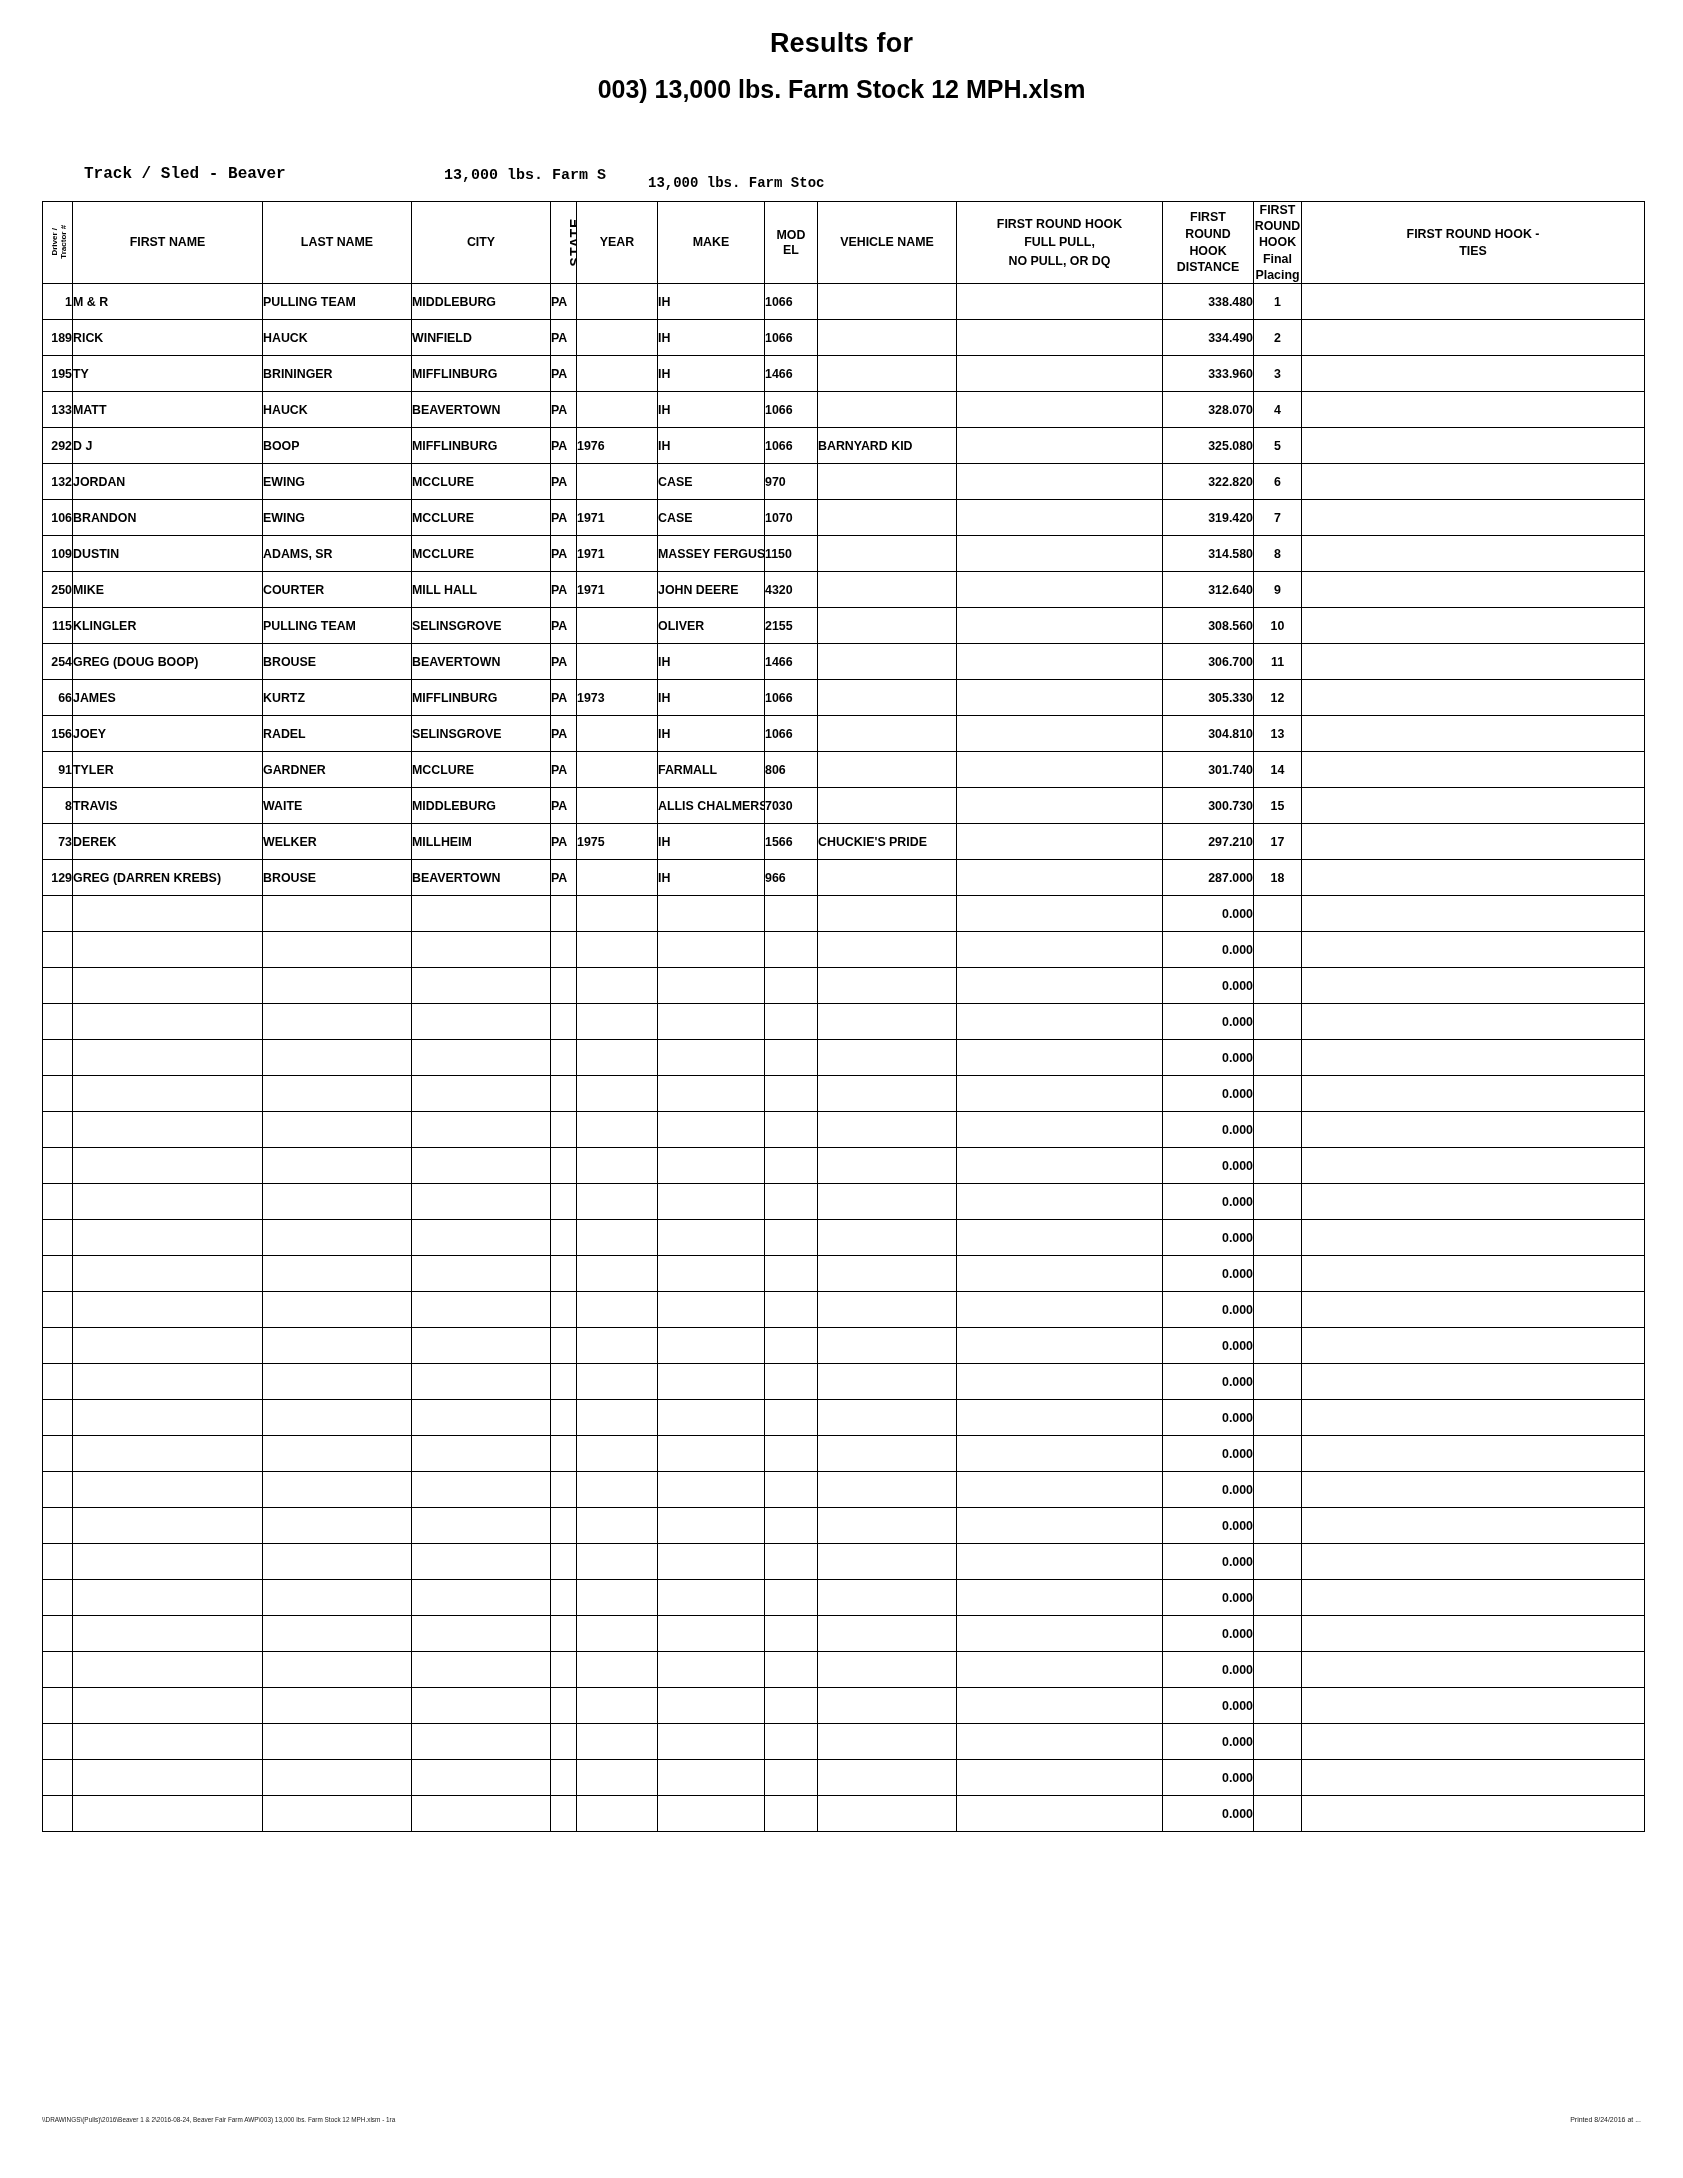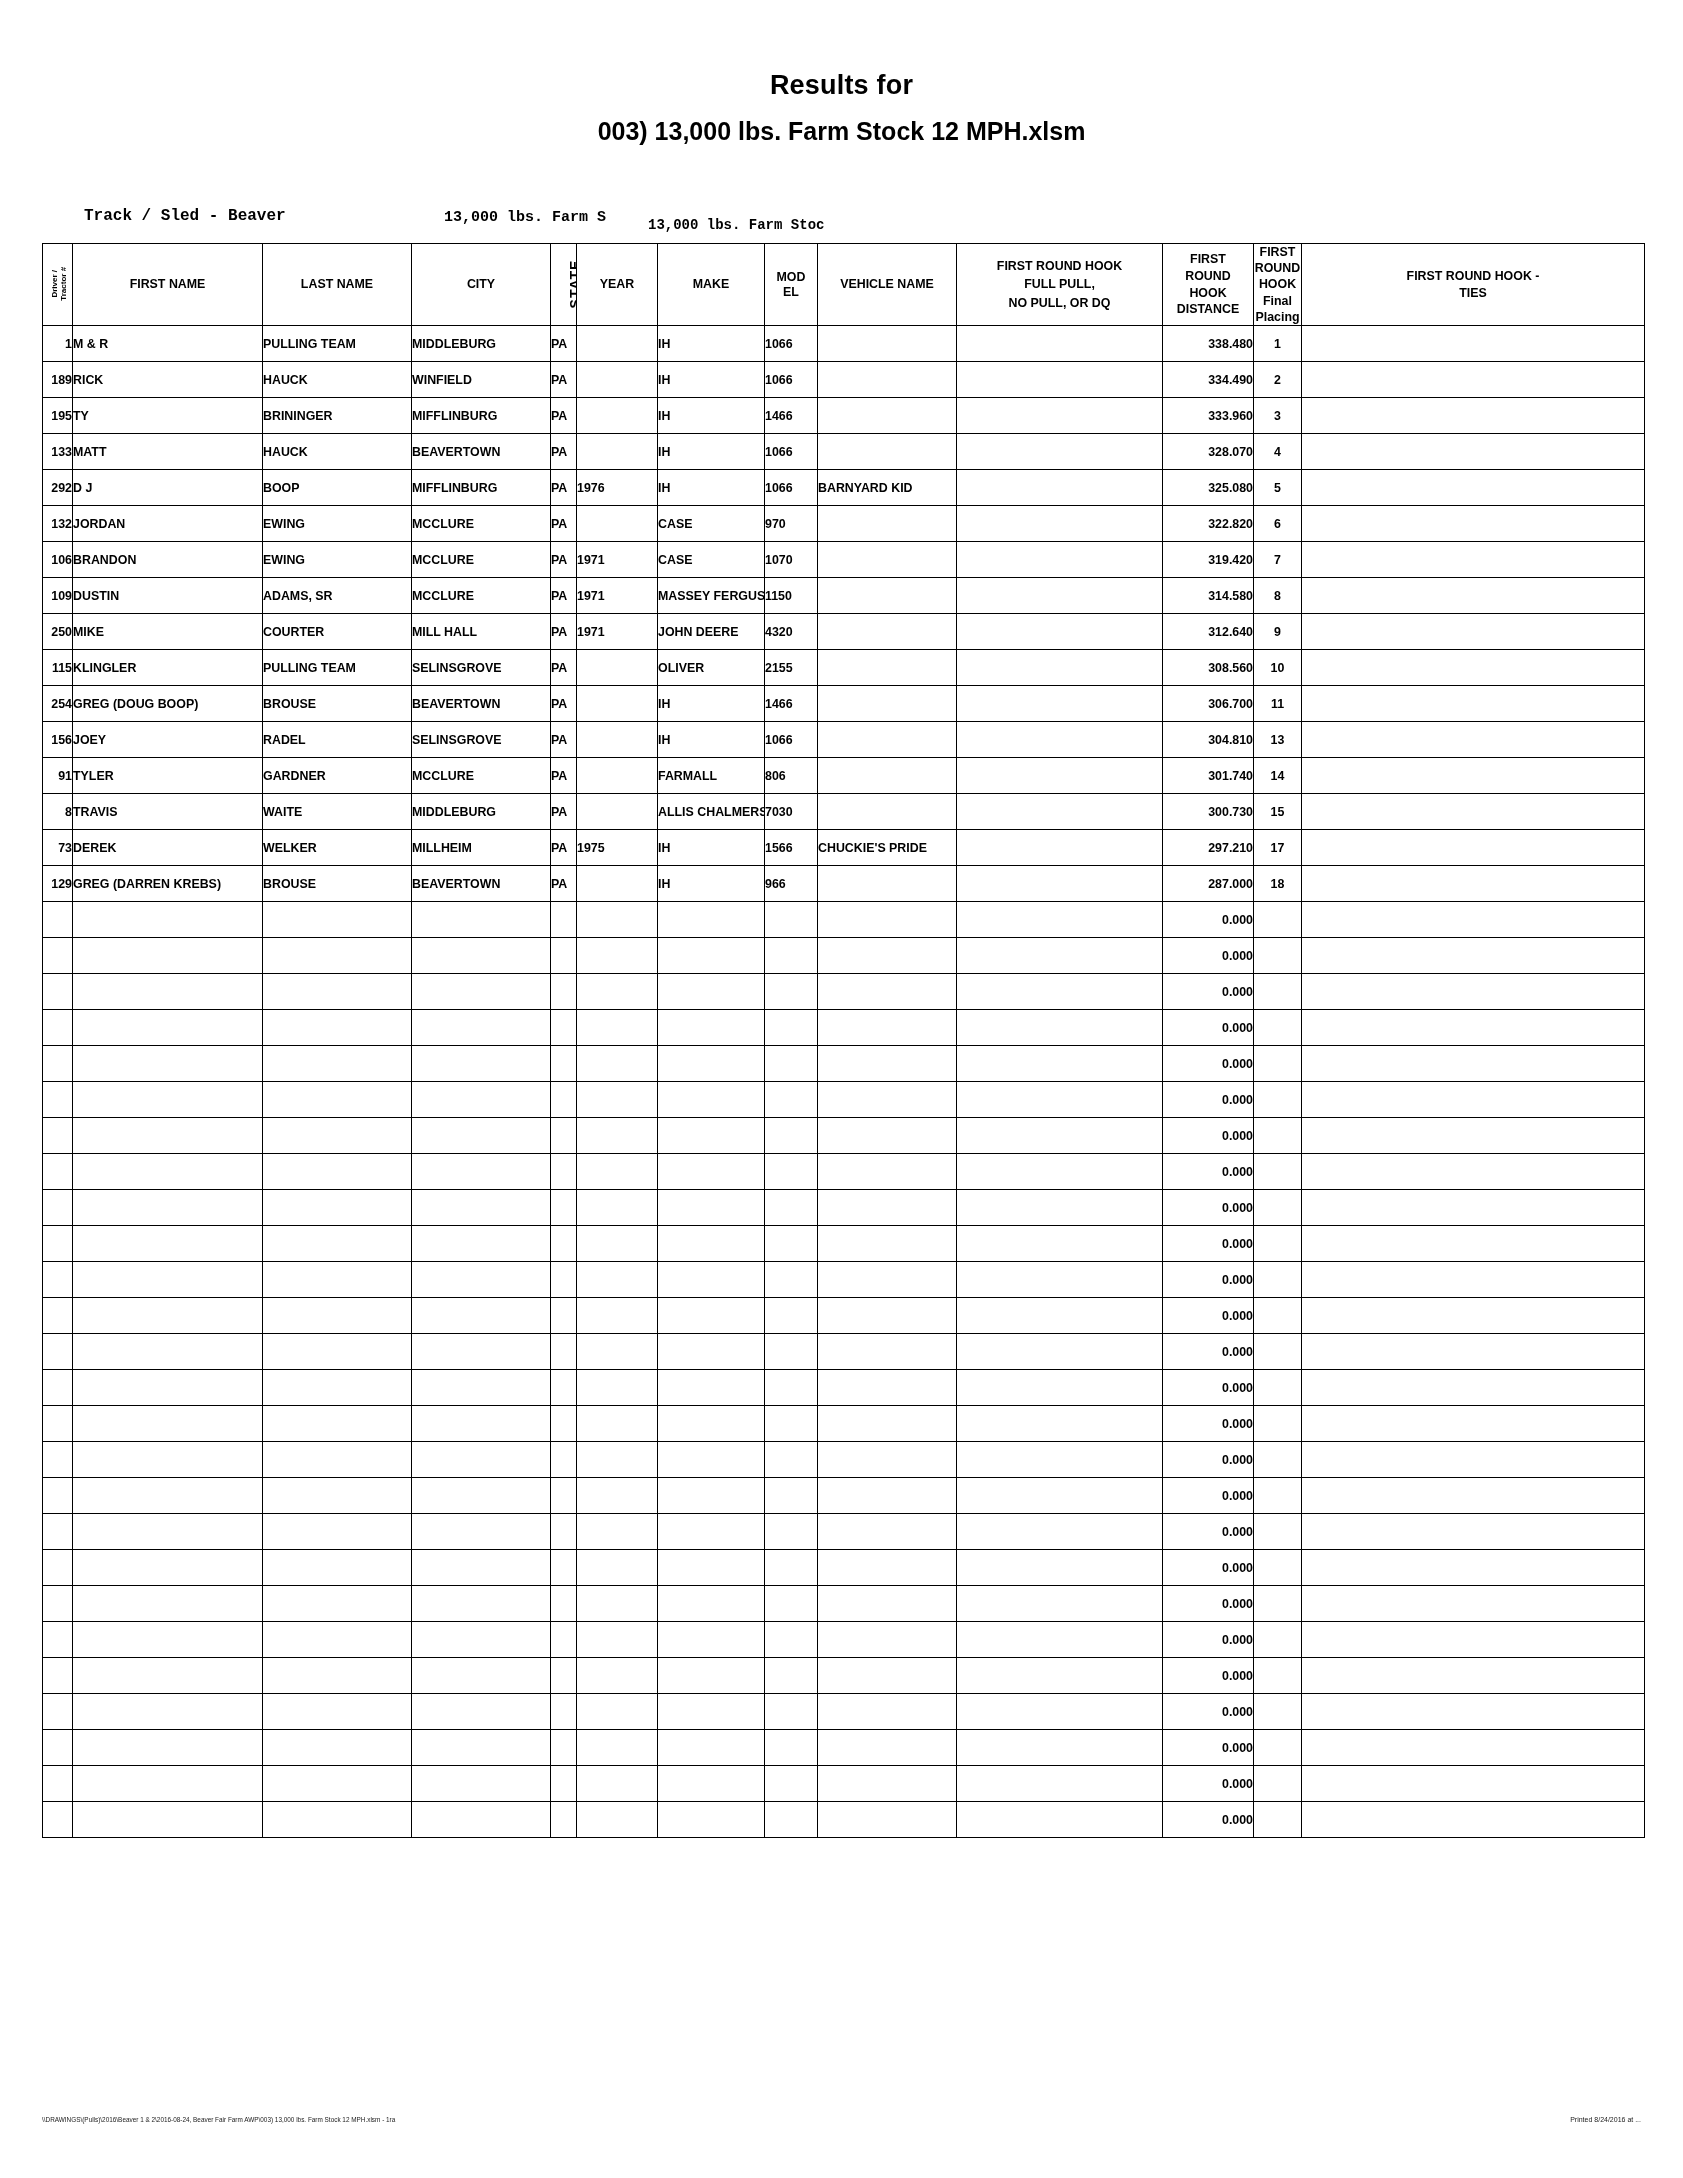--- a/index.html
+++ b/index.html
@@ -16,21 +16,21 @@
   }
   .page {
     width: 1683px;
     height: 2178px;
     box-sizing: border-box;
     padding: 0;
     position: relative;
   }
   .title-block {
     text-align: center;
-    padding-top: 70px;
+    padding-top: 28px;
   }
   .title-line1 {
     font-size: 27px;
     font-weight: bold;
     letter-spacing: 0.2px;
   }
   .title-line2 {
     font-size: 25px;
     font-weight: bold;
     margin-top: 16px;
@@ -378,20 +378,35 @@
           <td class="c-text"></td>
           <td class="c-text">IH</td>
           <td class="c-text">1466</td>
           <td class="c-text"></td>
           <td class="c-text"></td>
           <td class="c-dist">306.700</td>
           <td class="c-place">11</td>
           <td class="c-text"></td>
         </tr>
         <tr>
+          <td class="c-num">66</td>
+          <td class="c-text">JAMES</td>
+          <td class="c-text">KURTZ</td>
+          <td class="c-text">MIFFLINBURG</td>
+          <td class="c-text">PA</td>
+          <td class="c-text">1973</td>
+          <td class="c-text">IH</td>
+          <td class="c-text">1066</td>
+          <td class="c-text"></td>
+          <td class="c-text"></td>
+          <td class="c-dist">305.330</td>
+          <td class="c-place">12</td>
+          <td class="c-text"></td>
+        </tr>
+        <tr>
           <td class="c-num">156</td>
           <td class="c-text">JOEY</td>
           <td class="c-text">RADEL</td>
           <td class="c-text">SELINSGROVE</td>
           <td class="c-text">PA</td>
           <td class="c-text"></td>
           <td class="c-text">IH</td>
           <td class="c-text">1066</td>
           <td class="c-text"></td>
           <td class="c-text"></td>

